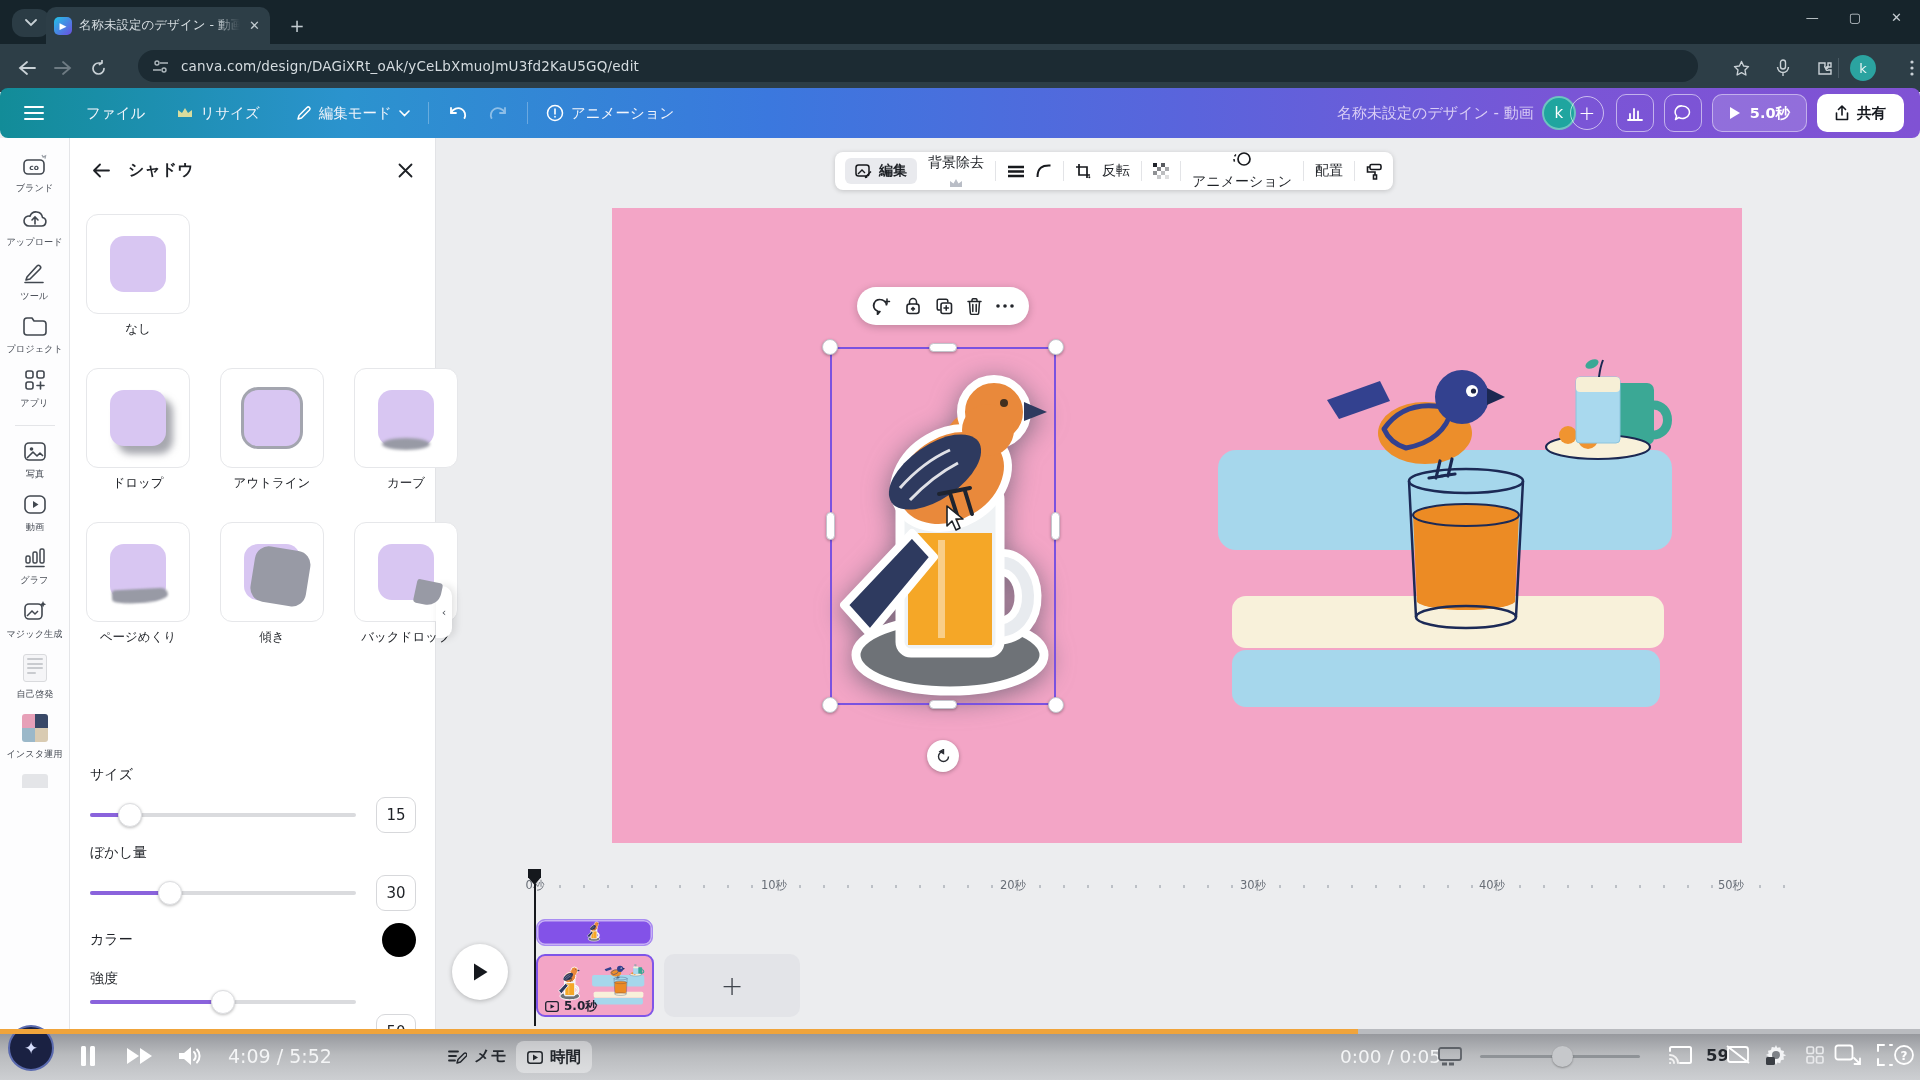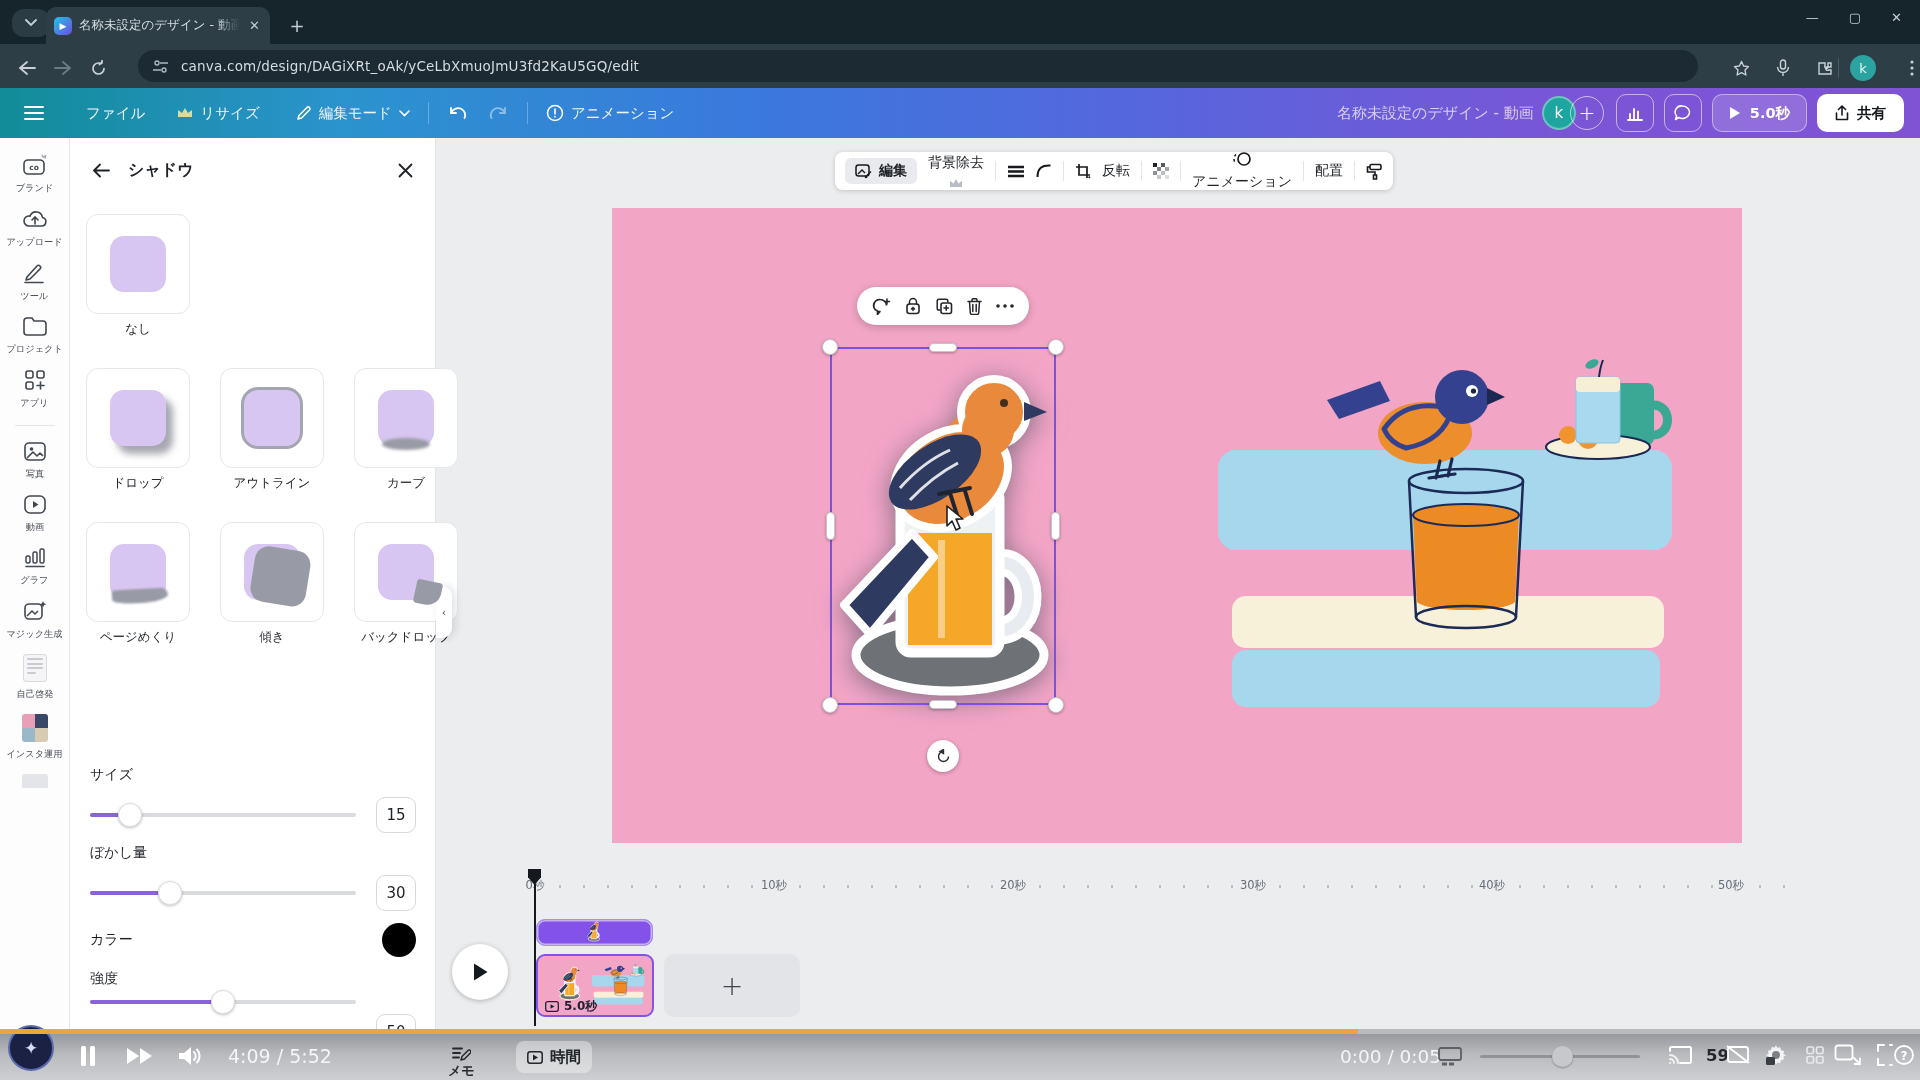--- a/index.html
+++ b/index.html
@@ -30,21 +30,21 @@
   .navic.dim { color:#6E7B83; }
   .urlpill { position:absolute; left:138px; top:6px; width:1560px; height:32px; border-radius:16px;
     background:#1C2B33; display:flex; align-items:center; padding:0 14px; gap:12px; }
   .urltext { color:#D5DCE0; font-size:13.5px; letter-spacing:.2px; }
   .avatar-sm { width:26px; height:26px; border-radius:50%; background:#2BA3A0; color:#EAF5F4;
     font-size:13px; display:flex; align-items:center; justify-content:center; }
 
   
   .cheader { position:absolute; left:0; top:88px; width:1920px; height:50px;
     background:linear-gradient(90deg,#128C98 0%,#2B93CE 18%,#3B78DE 40%,#5A64DC 62%,#7A55D6 82%,#8052D4 100%);
-    display:flex; align-items:center; color:#fff; padding:0 16px; gap:18px; }
+    display:flex; align-items:center; color:#fff; padding:0 16px; gap:18px;border-radius:8px; }
   .hitem { display:flex; align-items:center; gap:7px; font-size:14.5px; font-weight:500; color:#F2F5FB; }
   .hdivider { width:1px; height:22px; background:rgba(255,255,255,.28); }
   .hbtn-outline { width:38px; height:38px; border:1px solid rgba(255,255,255,.55); border-radius:10px;
     display:flex; align-items:center; justify-content:center; }
   .doc-title { color:#D9CDF5; font-size:15px; margin-right:8px; white-space:nowrap; }
   .havatar { width:34px; height:34px; border-radius:50%; background:#1FA59F; border:2px solid rgba(255,255,255,.35);
     color:#fff; font-size:15px; display:flex; align-items:center; justify-content:center; }
   .hplus { width:34px; height:34px; border-radius:50%; border:1.5px solid rgba(255,255,255,.6);
     display:flex; align-items:center; justify-content:center; font-size:20px; font-weight:300; margin-left:-6px; }
   .playbtn { height:38px; border-radius:10px; background:rgba(255,255,255,.16); border:1px solid rgba(255,255,255,.45);
@@ -725,21 +725,21 @@
       </svg>
     </span>
   <span class="abs f-white" style="left:178px;top:11px;">
     <svg width="26" height="22" viewBox="0 0 26 22">
         <path d="M1,8 H6 L13,2 V20 L6,14 H1 Z" fill="#fff"></path>
         <path d="M16,7 a5.5,5.5 0 0 1 0,8 M19,4.5 a9.5,9.5 0 0 1 0,13" stroke="#fff" stroke-width="2" fill="none" stroke-linecap="round"></path>
       </svg>
     </span>
   <span class="abs f-white" style="left:228px;top:11px;font-size:19px;">4:09 / 5:52</span>
 
-  <span class="abs flex f-dark" style="left:448px;top:12px;font-size:13px;font-weight:600;flex-direction:column;">
+  <span class="abs flex f-dark" style="left:448px;top:12px;gap:7px;font-size:16px;font-weight:600;">
     <svg width="19" height="16" viewBox="0 0 19 16">
         <path d="M1,2.5 H10 M1,7 H8 M1,11.5 H7" stroke="#24282E" stroke-width="1.8" stroke-linecap="round"></path>
         <path d="M9,14 L10,10.5 L16,4.5 a1.7,1.7 0 0 1 2.4,2.4 L12.5,13 Z" stroke="#24282E" stroke-width="1.5" fill="none" stroke-linejoin="round"></path>
       </svg>
     <span>メモ</span>
     </span>
   <span class="chip-time">
     <svg width="16" height="13" viewBox="0 0 16 13">
         <rect x="0.8" y="0.8" width="14.4" height="11.4" rx="2.5" stroke="#22262B" stroke-width="1.5" fill="none"></rect>
         <path d="M6,3.6 L11,6.5 L6,9.4 Z" fill="#22262B"></path>

